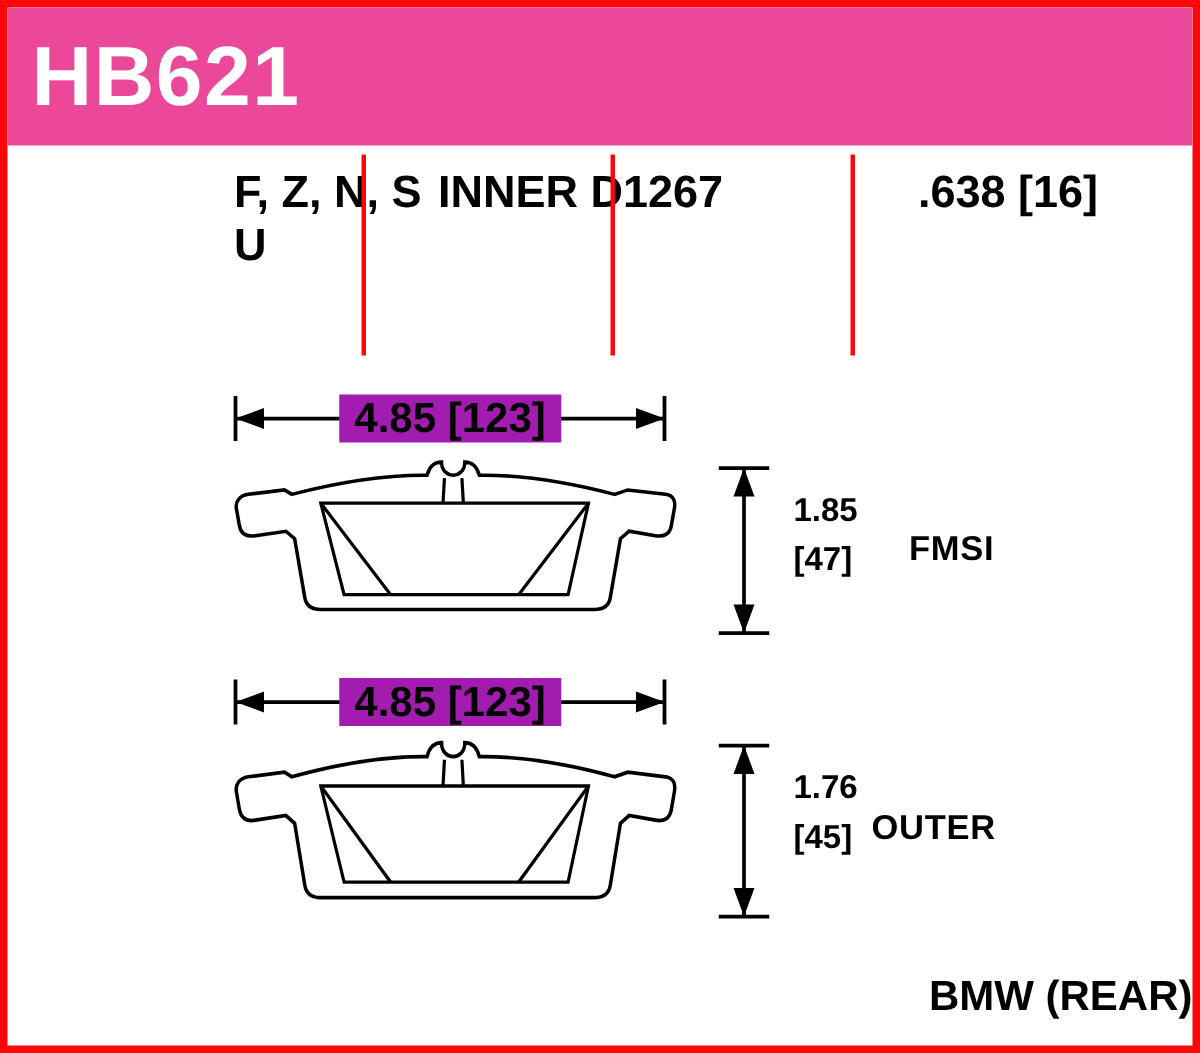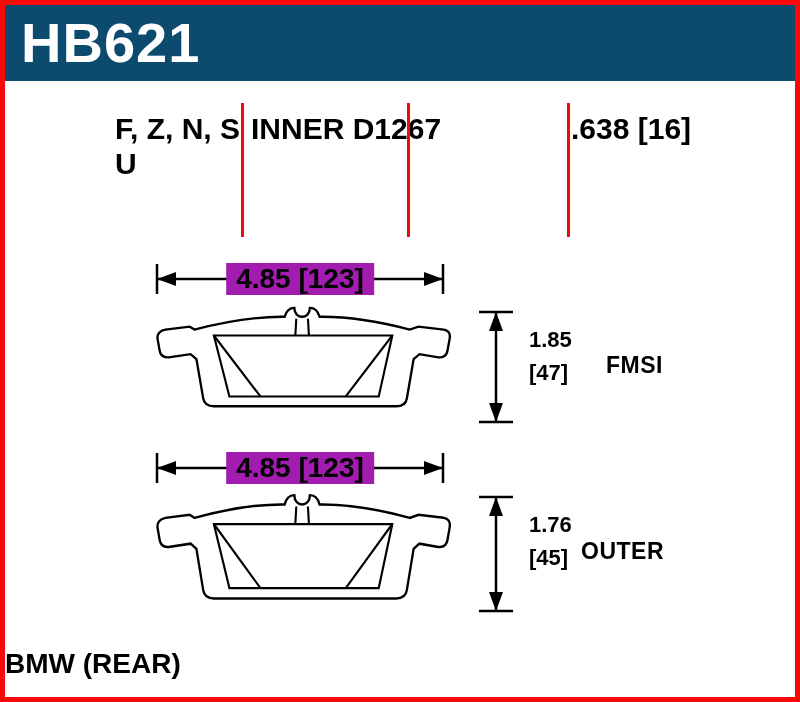--- a/index.html
+++ b/index.html
@@ -6,47 +6,47 @@
   html,body { margin:0; padding:0; background:#fff; }
   body { font-family:"Liberation Sans", sans-serif; font-weight:700; color:#000; }
 
   .sheet {
     position:relative; width:800px; height:702px;
     background:#ffffff; border:5px solid #f80808; overflow:hidden;
   }
 
   
   .hdr {
-    position:absolute; top:0; left:0; right:0; height:76px;
-    background:#0c4a6e; display:flex; align-items:center; padding-left:16px;
+    position:absolute; top:0; left:0; right:0; height:92px;
+    background:#ec4899; display:flex; align-items:center; padding-left:16px;
   }
   .hdr .part { color:#ffffff; font-size:56px; letter-spacing:1px; line-height:1; }
 
   
-  .spec { position:absolute; font-size:30px; line-height:35px; white-space:nowrap; }
+  .spec { position:absolute; font-size:30px; line-height:35px; white-space:nowrap;margin-left:41px; }
   .spec .line { display:block; }
   .vline { position:absolute; top:98px; width:3px; height:134px; background:#f80808; }
 
   
   .hdim { position:absolute; width:290px; height:34px; }
   .hdim svg { position:absolute; top:0; left:0; }
   .hdim .dim-label {
     position:absolute; left:50%; top:1px; transform:translateX(-50%);
     background:#a21caf; padding:0 10px; font-size:28px; line-height:32px; white-space:nowrap;
   }
   .vdim { position:absolute; width:34px; }
 
   .thick { position:absolute; font-size:22px; line-height:33px; white-space:nowrap; }
   .pos-label { position:absolute; font-size:23px; letter-spacing:0.5px; white-space:nowrap; }
 
   .pad-svg { position:absolute; }
 
   .footer {
     position:absolute; left:0; right:0; top:643px;
-    text-align:left; font-size:28px;
+    text-align:right; font-size:28px;
   }
 
   svg line, svg path { stroke:#000; fill:none; }
   svg polygon { fill:#000; stroke:none; }
 </style>
 </head>
 <body>
 
 <div class="sheet">
 

